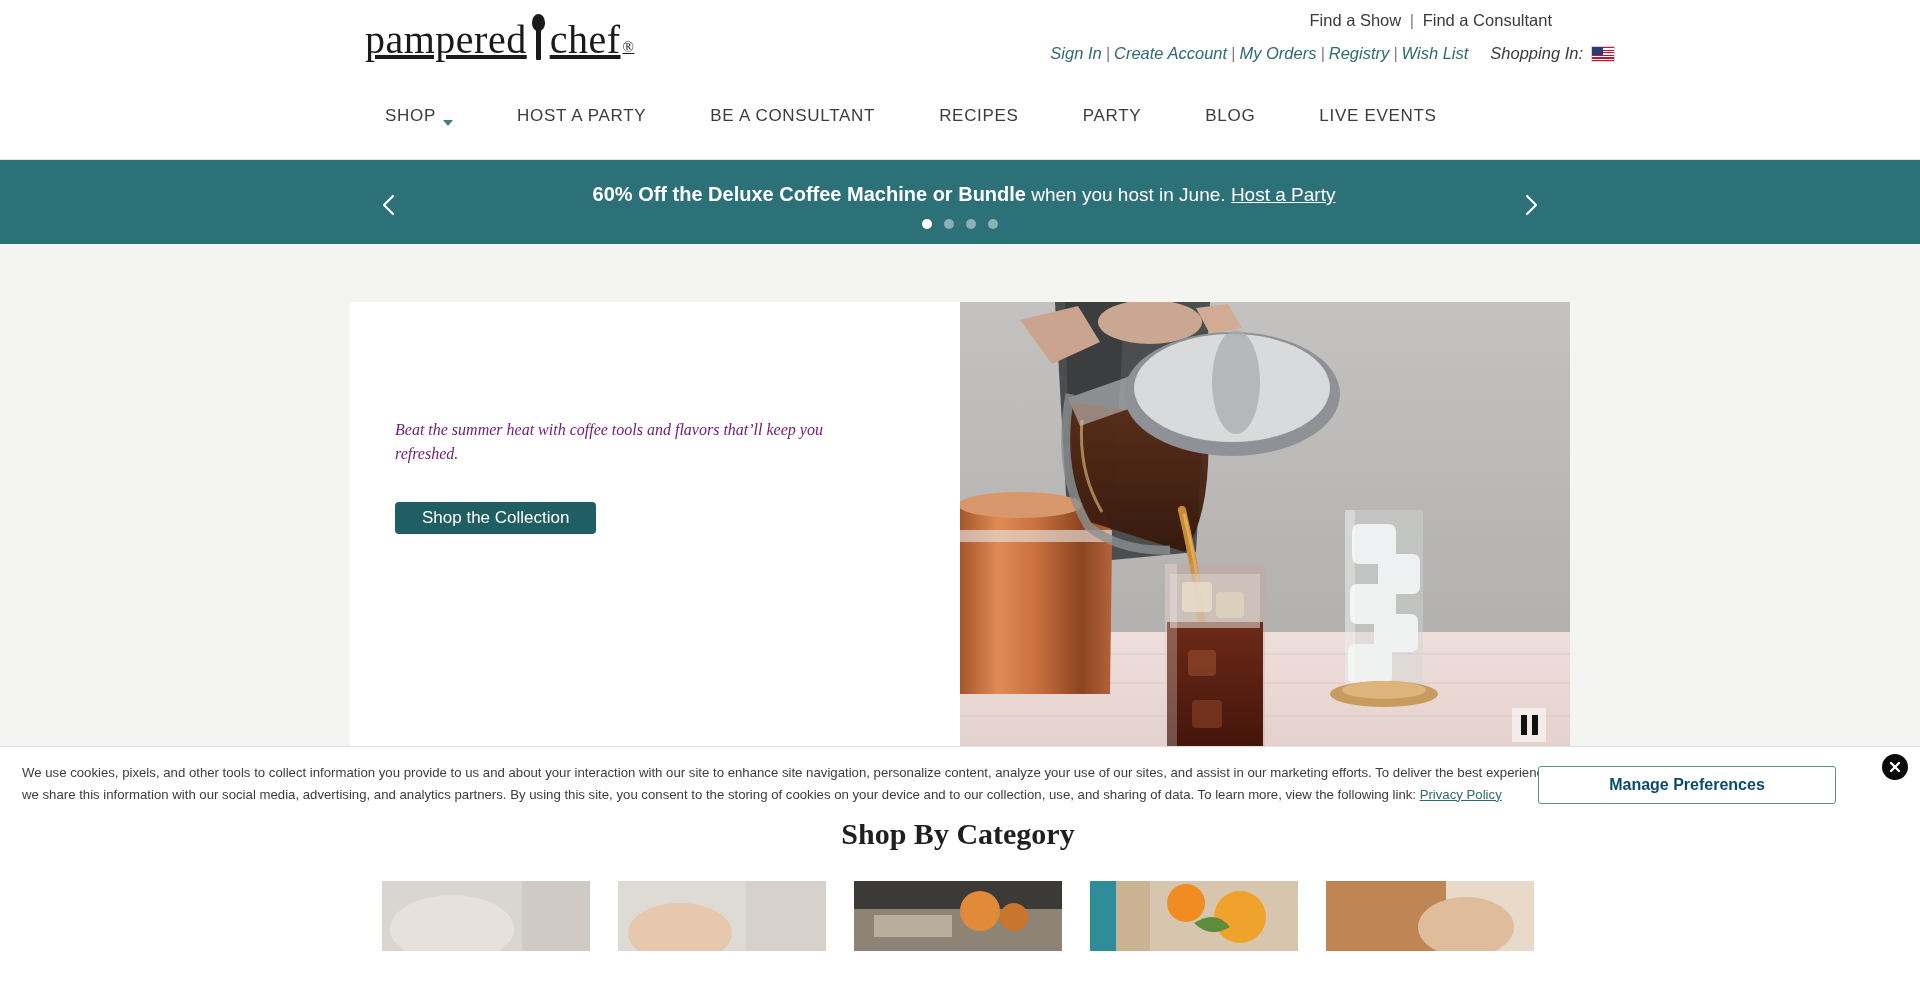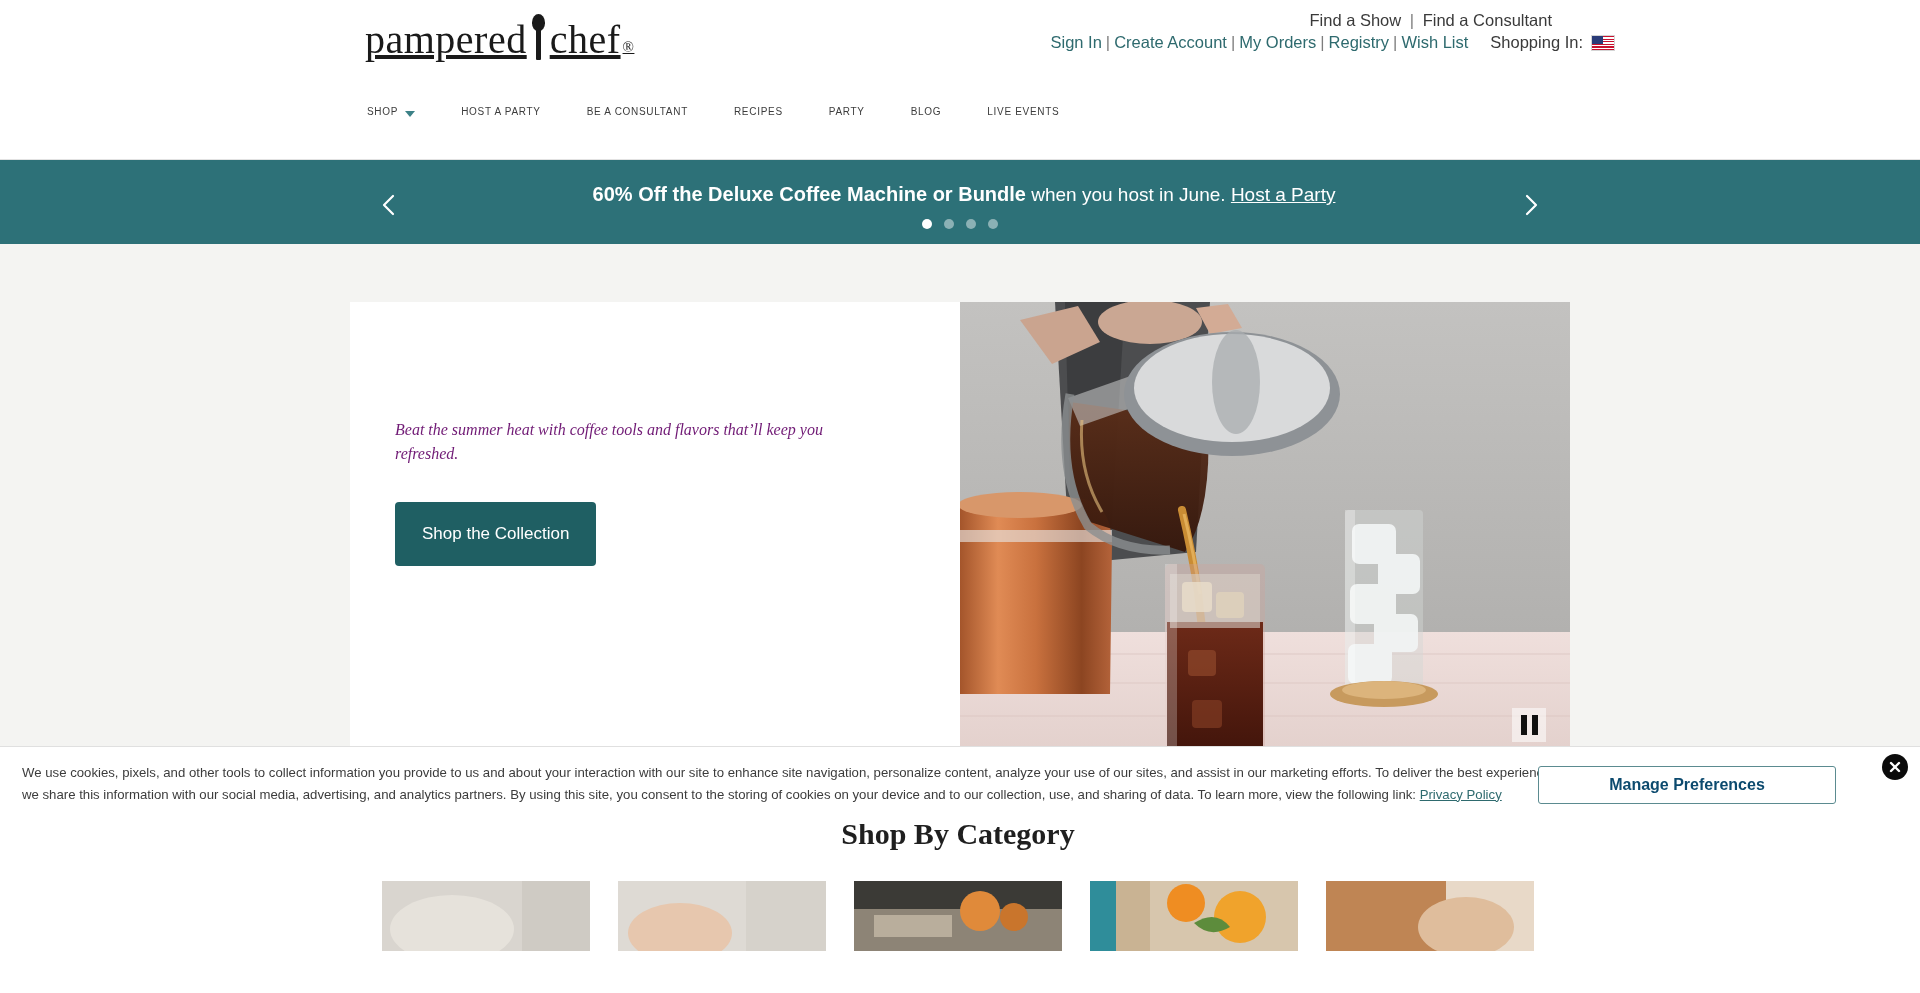--- a/index.html
+++ b/index.html
@@ -50,25 +50,25 @@
     right: 368px; top: 11px;
     font-size: 16.5px;
     color: #3a3a3a;
     white-space: nowrap;
   }
   .util-top a { color: #3a3a3a; text-decoration: none; }
   .util-sep { color: #7d7d7d; margin: 0 4px; }
 
   .util-bottom {
     position: absolute;
-    right: 305px; top: 33px;
+    right: 305px; top: 44px;
     font-size: 16.5px;
     color: #2e6a6e;
     white-space: nowrap;
-    display: flex; align-items: center;
+    display: flex; align-items: center; font-style: italic;
   }
   .util-bottom a { color: #2e6a6e; text-decoration: none; }
   .shopping-in { margin-left: 22px; color: #3a3a3a; }
   .flag {
     display: inline-block;
     width: 24px; height: 16px;
     margin-left: 8px;
     position: relative;
     vertical-align: -3px;
     background: repeating-linear-gradient(
@@ -92,26 +92,26 @@
     border-bottom: 1px solid #e2e2e2;
   }
   .nav {
     position: absolute;
     left: 367px; top: 24px;
     display: flex;
     align-items: center;
     gap: 46px;
   }
   .nav-item {
-    font-size: 10px;
+    font-size: 17px;
     letter-spacing: 0.7px;
     color: #3c3c3c;
     text-decoration: none;
     white-space: nowrap;
-    display: flex; align-items: flex-end;
+    display: flex; align-items: flex-end; margin-left: 18px;
   }
   .caret {
     display: inline-block;
     margin-left: 7px;
     width: 0; height: 0;
     border-left: 5px solid transparent;
     border-right: 5px solid transparent;
     border-top: 6px solid #3c8187;
   }
 
@@ -216,21 +216,21 @@
     margin-top: 28px;
     max-width: 480px;
     font-style: italic;
   }
   .hero-btn {
     display: inline-block;
     margin-top: 36px;
     background: #1f5f63;
     color: #ffffff;
     font-size: 17px;
-    padding: 22px 27px;
+    padding: 6px 27px;
     border: none;
     border-radius: 4px;
     cursor: pointer;
     font-family: "Liberation Sans", sans-serif;
   }
   .hero-img {
     position: relative;
     width: 610px;
     overflow: hidden;
     background: #b9b7b5;

